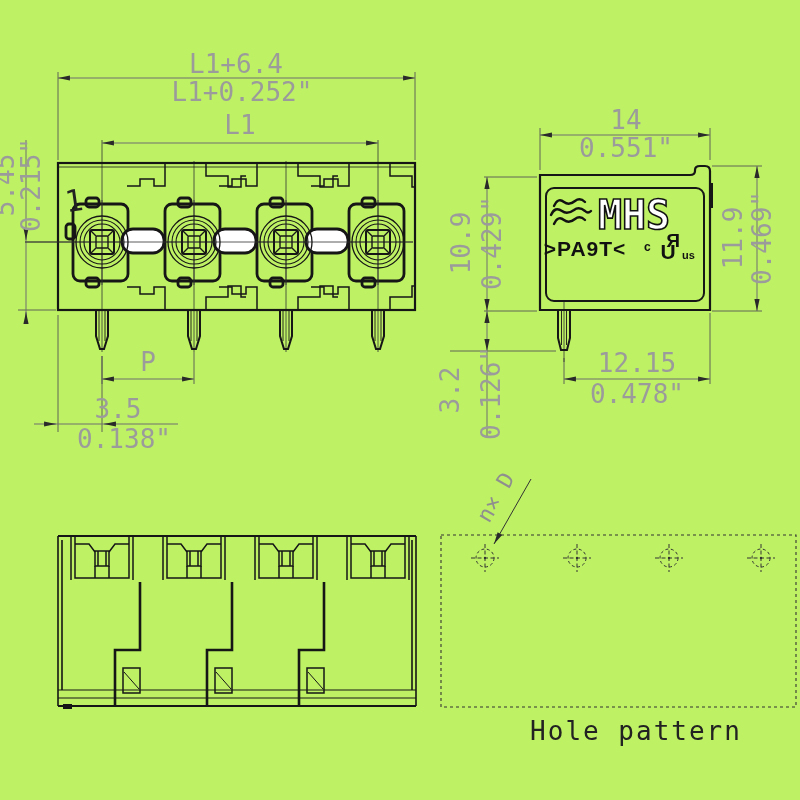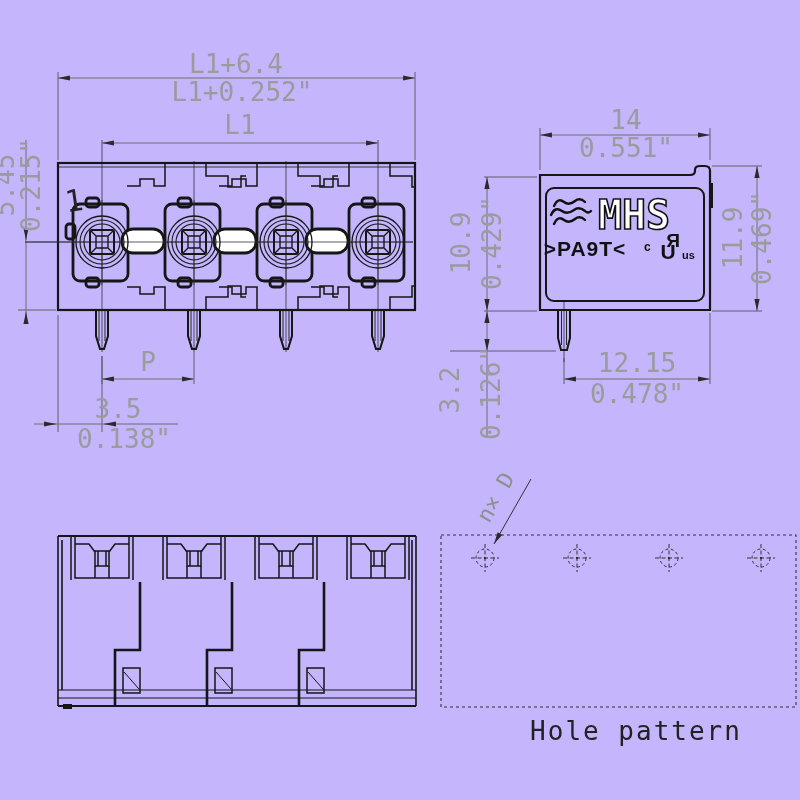--- a/index.html
+++ b/index.html
@@ -1,16 +1,16 @@
 <!DOCTYPE html>
 <html><head>
 <meta charset="utf-8">
 <style>
   html,body{margin:0;padding:0;background:#ffffff;}
-  .page{position:relative;width:800px;height:800px;background:#c4b5fd;overflow:hidden;
+  .page{position:relative;width:800px;height:800px;background:#bef264;overflow:hidden;
         font-family:"DejaVu Sans Mono", monospace;}
   svg text{user-select:none;}
   .dim{font:26px "DejaVu Sans Mono", monospace;fill:#9b9b9b;}
   .dimS{font:22px "DejaVu Sans Mono", monospace;fill:#8f8f8f;}
   .cap{font:26px "DejaVu Sans Mono", monospace;fill:#222;}
   .mark1{font:30px "DejaVu Sans Mono", monospace;fill:#222;}
   .mhs{font:40px "DejaVu Sans Mono", monospace;font-weight:bold;fill:#fff;stroke:#111;stroke-width:1.6;}
   .pa9t{font:21px "Liberation Sans", sans-serif;font-weight:bold;fill:#111;letter-spacing:1px;}
   .ulb{font-family:"Liberation Sans", sans-serif;font-weight:bold;fill:#111;}
 </style>

